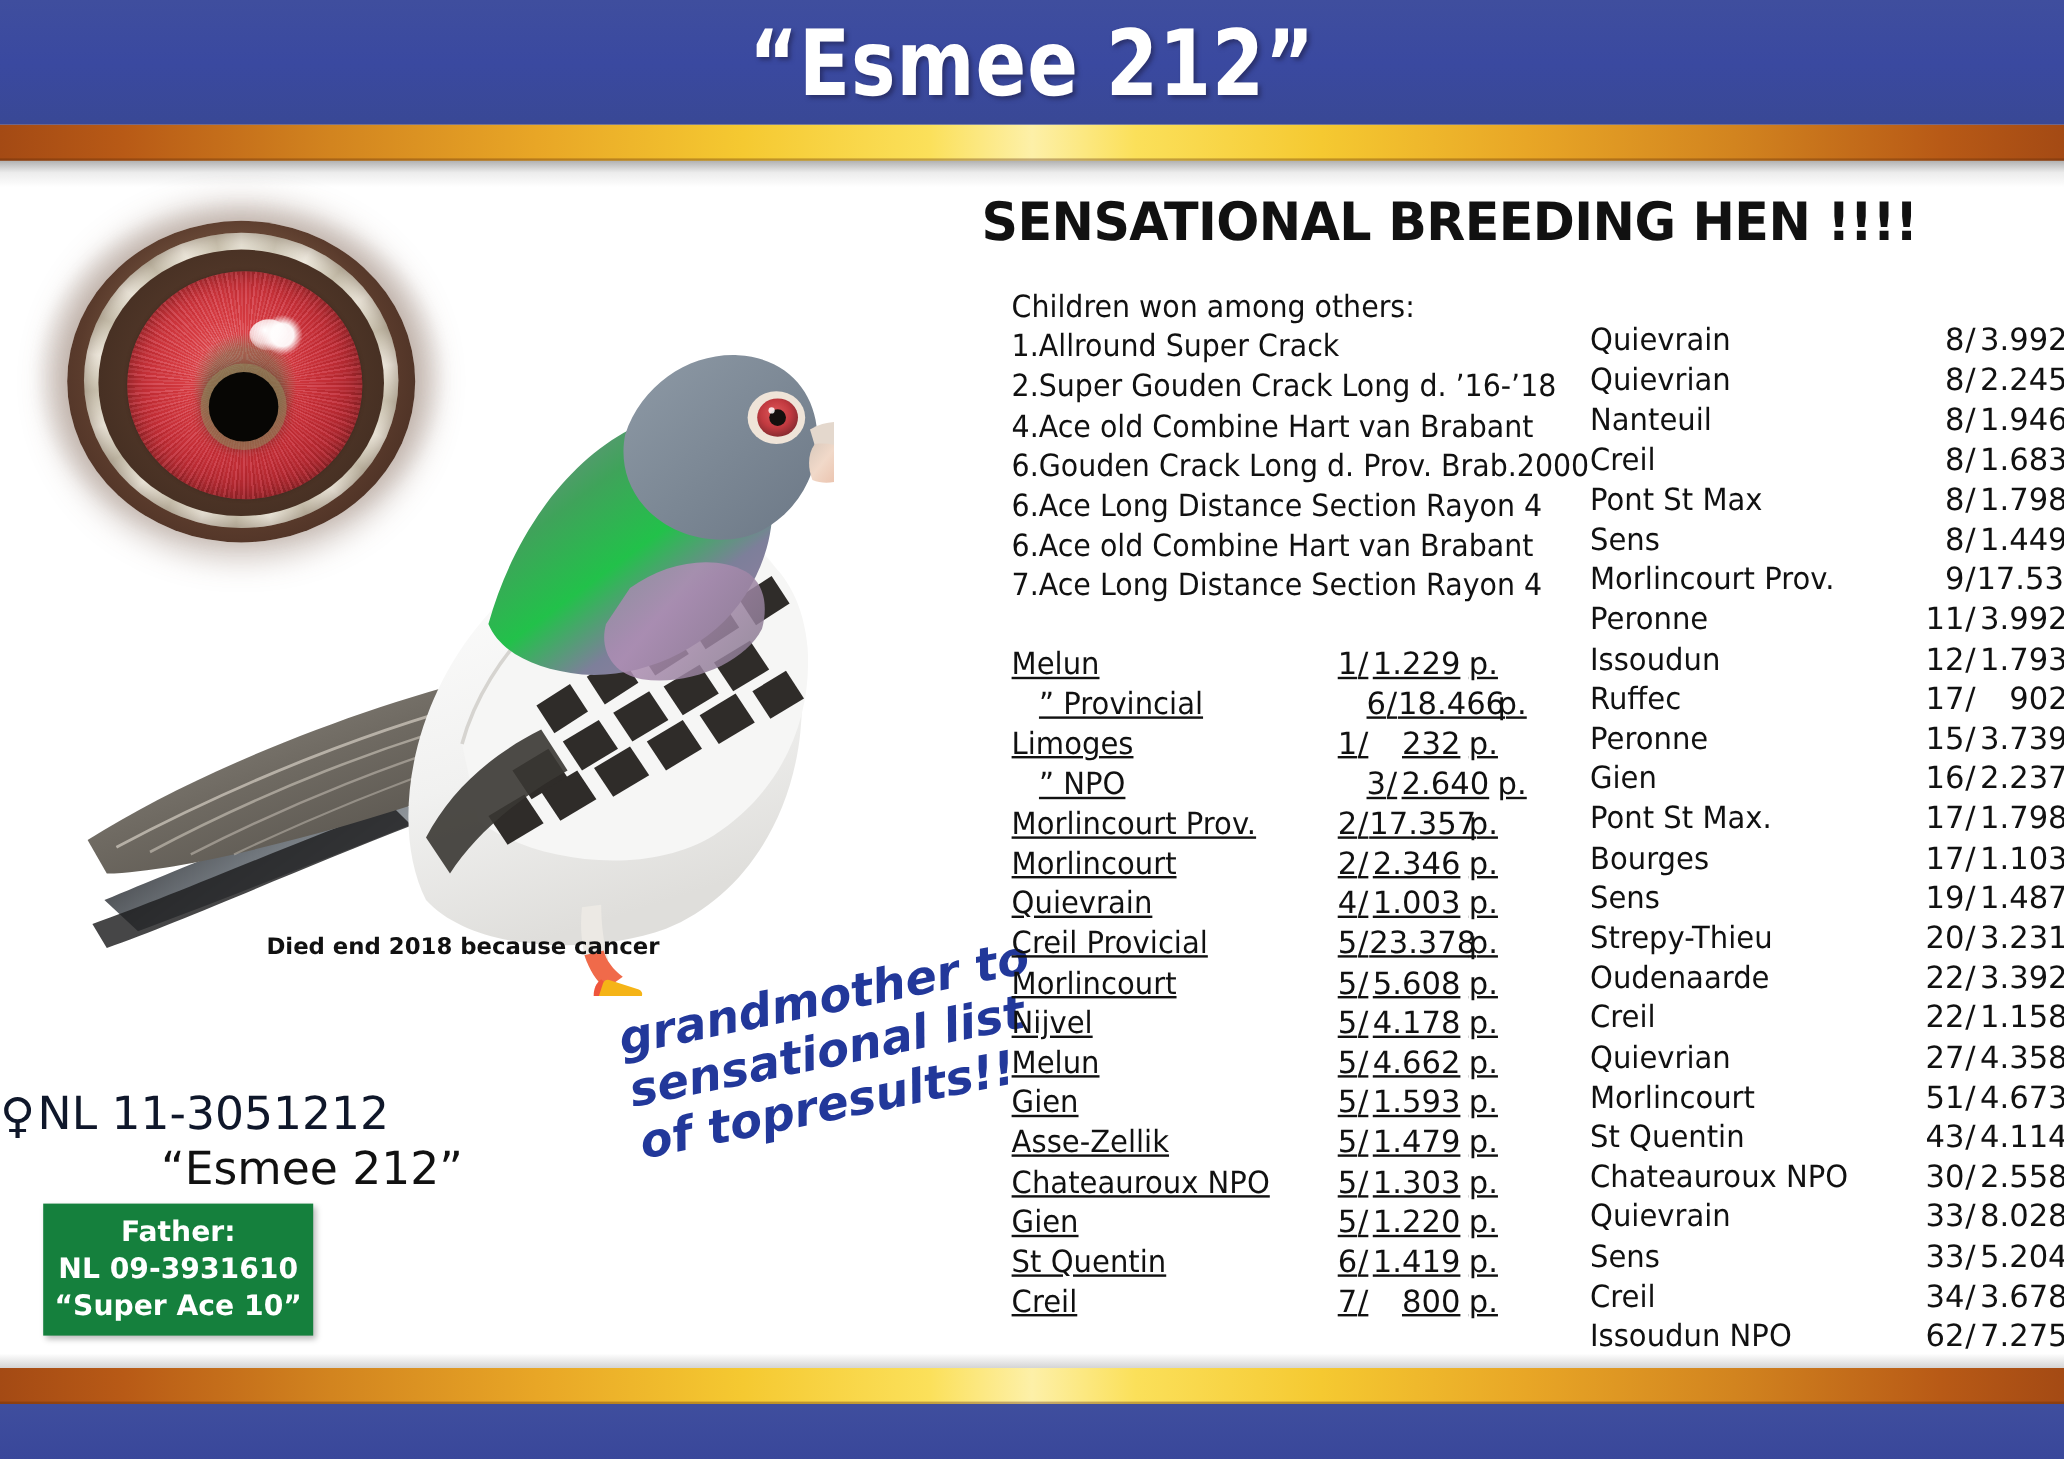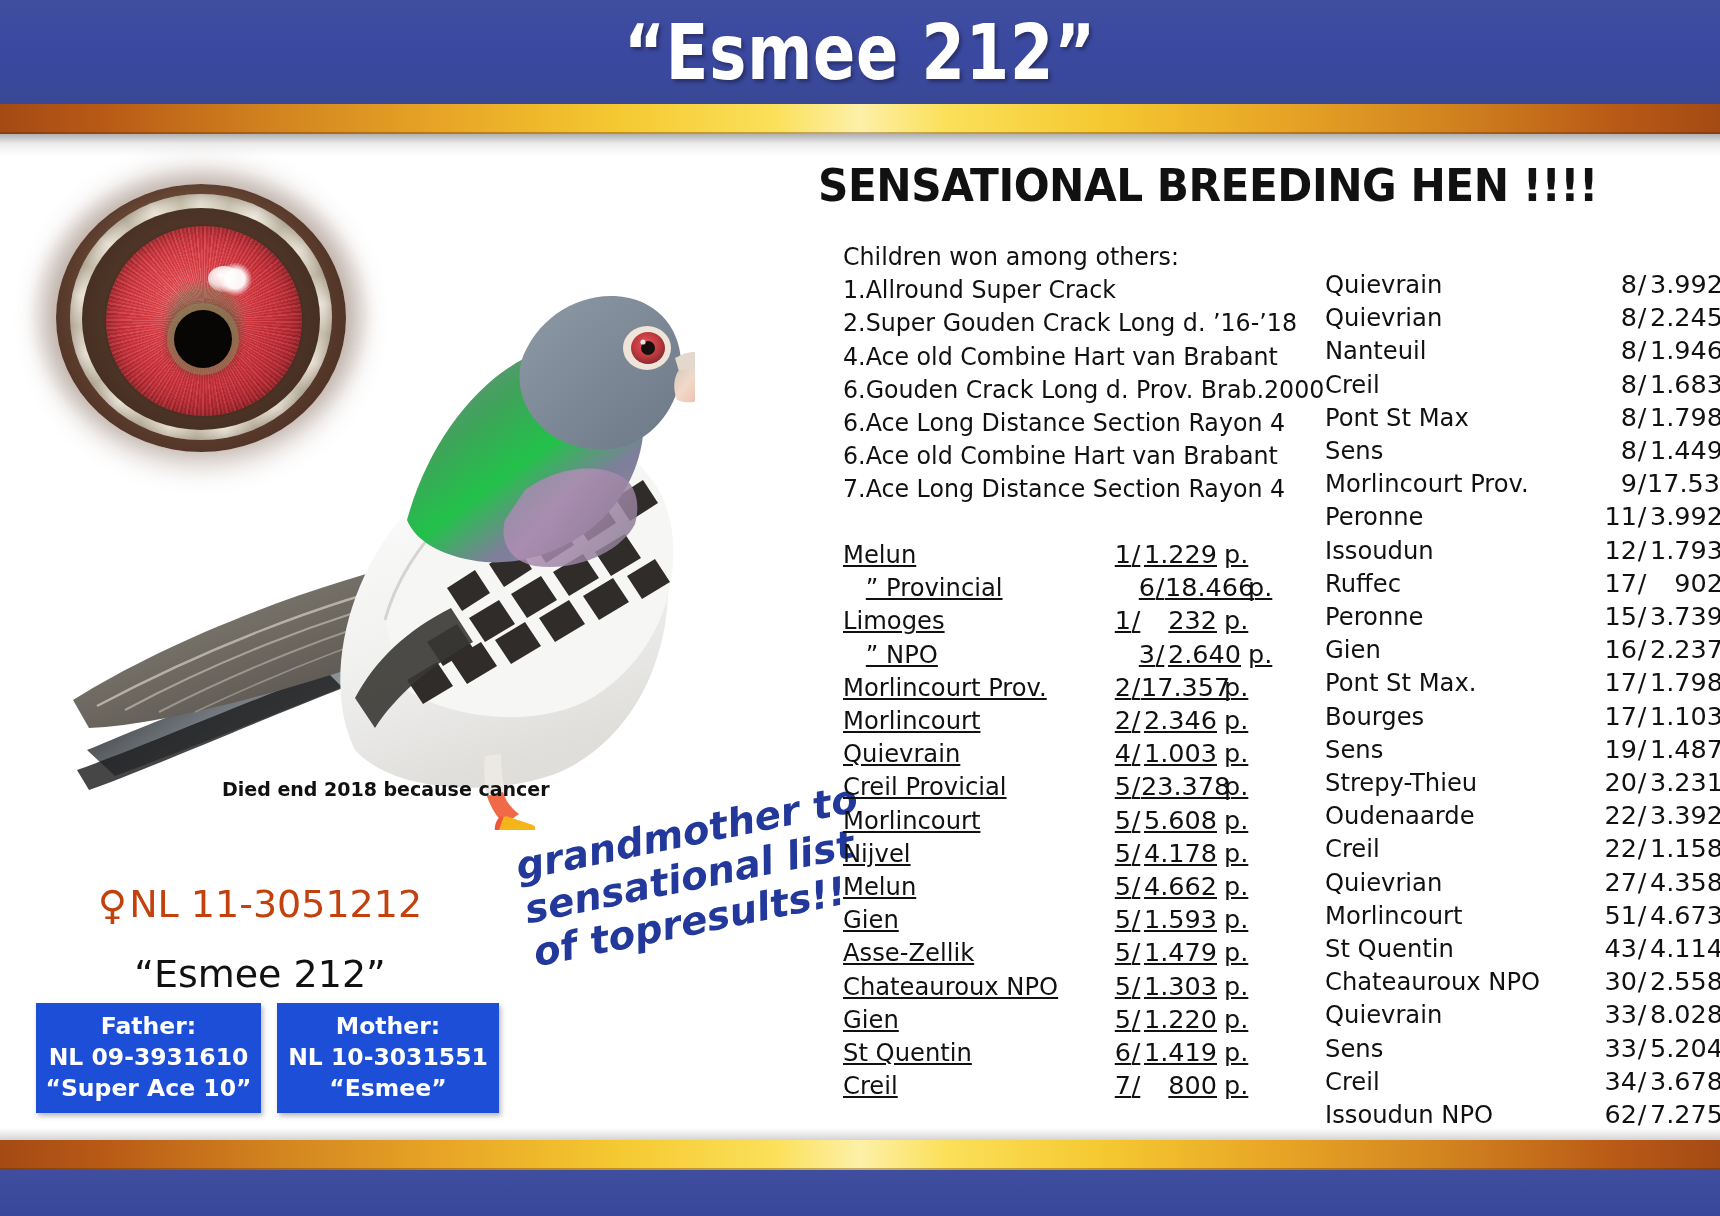--- a/index.html
+++ b/index.html
@@ -152,31 +152,31 @@
   .pigeon{position:absolute;left:55px;top:190px;width:640px;height:640px;}
   .pigeon svg{display:block;width:100%;height:100%;}
 
   .died{
     position:absolute;left:222px;top:778px;
     font-family:"DejaVu Sans", sans-serif;font-size:19px;color:#111;white-space:nowrap;font-weight:bold;
   }
 
   
   .idline1{
-    position:absolute;left:0px;top:882px;width:520px;text-align:center;
-    font-family:"DejaVu Sans", sans-serif;font-size:38px;color:#c2410c;white-space:nowrap;
+    position:absolute;left:0px;top:906px;width:520px;
+    font-family:"DejaVu Sans", sans-serif;font-size:38px;color:#0f172a;white-space:nowrap;
   }
   .idline1 .venus{font-size:40px;vertical-align:-2px;margin-right:2px;}
   .idline2{
     position:absolute;left:0px;top:952px;width:520px;text-align:center;
     font-family:"DejaVu Sans", sans-serif;font-size:38px;color:#111;white-space:nowrap;
   }
 
   .parentbox{
-    position:absolute;background:#1d4ed8;color:#fff;text-align:center;
+    position:absolute;background:#15803d;color:#fff;text-align:center;
     font-family:"DejaVu Sans", sans-serif;font-weight:700;font-size:23.5px;line-height:31px;
     padding:8px 6px 10px 6px;box-sizing:border-box;
     box-shadow:2px 3px 5px rgba(0,0,0,.28);
   }
   .parentbox.father{left:36px;top:1003px;width:225px;height:110px;}
   .parentbox.mother{left:277px;top:1003px;width:222px;height:110px;}
 
   
   .slogan{
     position:absolute;left:512px;top:846px;width:300px;
@@ -338,25 +338,20 @@
   <div class="idline1">
     <span class="venus">♀</span><span>NL 11-3051212</span>
   </div>
   <div class="idline2">“Esmee 212”</div>
 
   <div class="parentbox father">
     <div>Father:</div>
     <div>NL 09-3931610</div>
     <div>“Super Ace 10”</div>
   </div>
-  <div class="parentbox mother">
-    <div>Mother:</div>
-    <div>NL 10-3031551</div>
-    <div>“Esmee”</div>
-  </div>
 
   <div class="slogan">
     <span class="l">grandmother to</span>
     <span class="l">sensational list</span>
     <span class="l">of topresults!!</span>
   </div>
 
   <div class="headline txt">SENSATIONAL BREEDING HEN !!!!</div>
 
   <div class="children-block txt">

